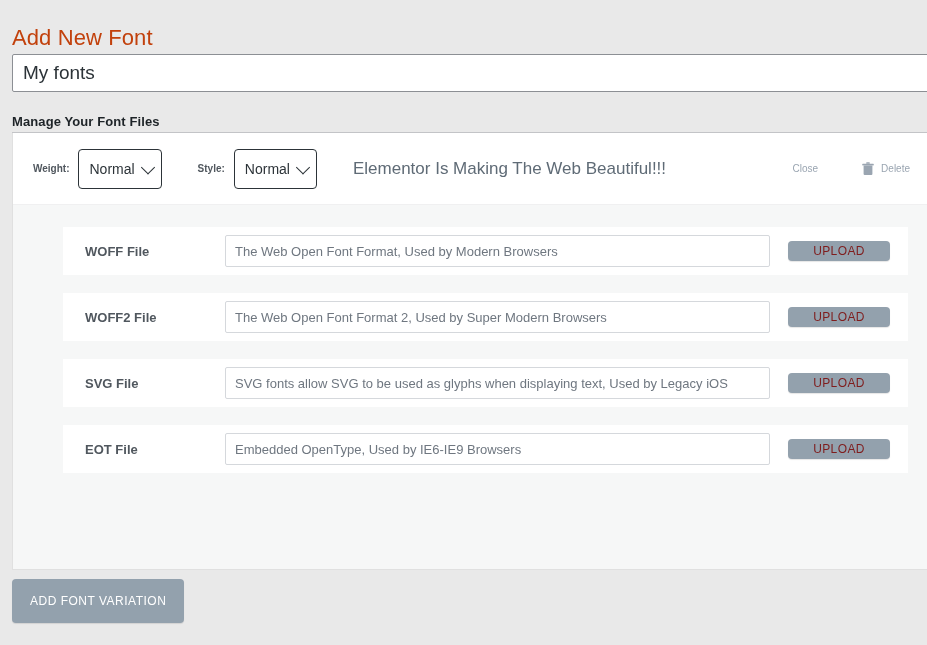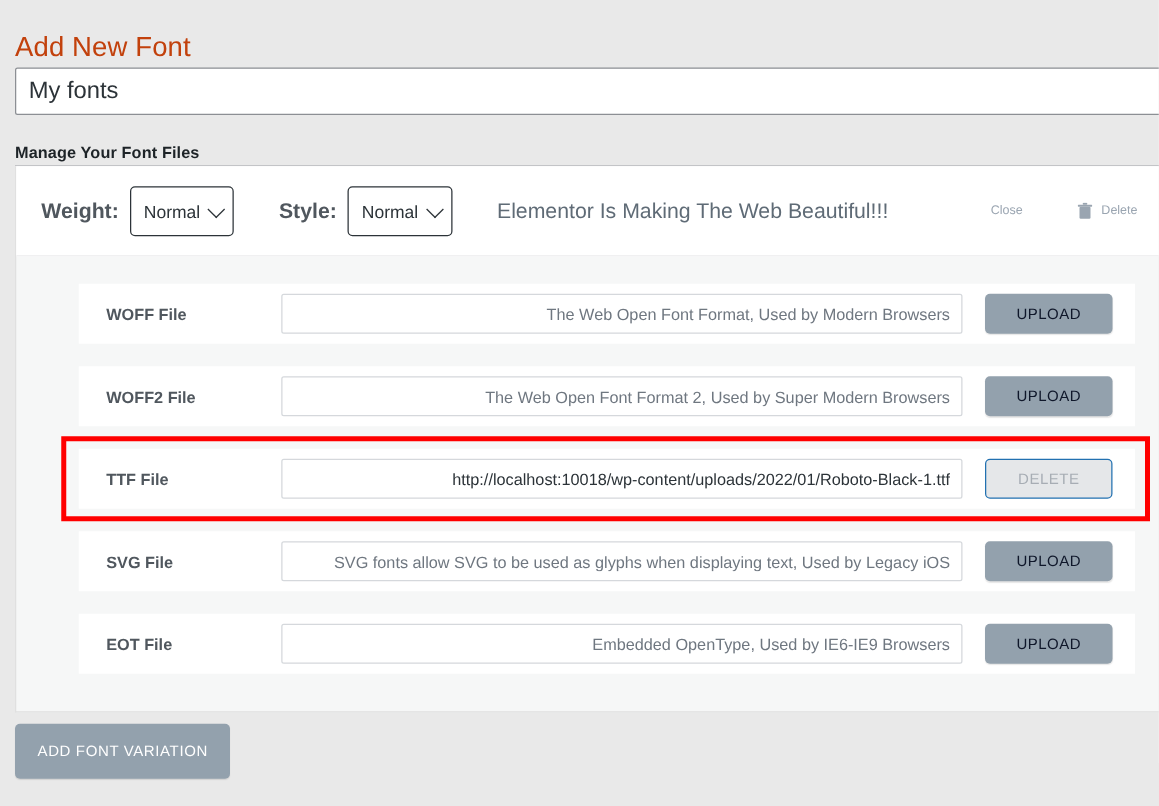--- a/index.html
+++ b/index.html
@@ -88,21 +88,21 @@
     top: 0;
     height: 72px;
     background: #ffffff;
     display: flex;
     align-items: center;
     padding-left: 20px;
     box-sizing: border-box;
     border-bottom: 1px solid #f0f0f1;
   }
   .field-label {
-    font-size: 17px;
+    font-size: 10px;
     font-weight: bold;
     color: #50575e;
     margin-right: 9px;
     white-space: nowrap;
   }
   .select-box {
     position: relative;
     display: inline-flex;
     align-items: center;
     height: 40px;
@@ -191,35 +191,34 @@
     box-sizing: border-box;
     border: 1px solid #d5d8dc;
     border-radius: 2px;
     background: #fff;
     font-family: "Liberation Sans", sans-serif;
     font-size: 13px;
     color: #2c3338;
     padding: 0 9px;
     outline: none;
     margin-right: 18px;
-    text-align: right;
   }
   .row-input::placeholder {
     color: #6f7780;
     opacity: 1;
   }
 
   .btn-upload {
     flex: 0 0 auto;
     width: 102px;
-    height: 32px;
+    height: 20px;
     border: none;
     border-radius: 4px;
     background: #93a1ad;
-    color: #0f172a;
+    color: #7f1d1d;
     font-family: "Liberation Sans", sans-serif;
     font-size: 12px;
     letter-spacing: 0.4px;
     cursor: pointer;
     box-shadow: 0 1px 1px rgba(0,0,0,0.10);
   }
   .btn-delete-file {
     flex: 0 0 auto;
     width: 102px;
     height: 32px;
@@ -317,25 +316,20 @@
       <input class="row-input" type="text" placeholder="The Web Open Font Format, Used by Modern Browsers" style="">
       <button class="btn-upload">UPLOAD</button>
     </div>
 
     <div class="file-row">
       <span class="row-label">WOFF2 File</span>
       <input class="row-input" type="text" placeholder="The Web Open Font Format 2, Used by Super Modern Browsers" style="">
       <button class="btn-upload">UPLOAD</button>
     </div>
 
-    <div class="file-row highlighted">
-      <span class="row-label">TTF File</span>
-      <input class="row-input" type="text" value="http://localhost:10018/wp-content/uploads/2022/01/Roboto-Black-1.ttf" style="">
-      <button class="btn-delete-file">DELETE</button>
-    </div>
 
     <div class="file-row">
       <span class="row-label">SVG File</span>
       <input class="row-input" type="text" placeholder="SVG fonts allow SVG to be used as glyphs when displaying text, Used by Legacy iOS" style="">
       <button class="btn-upload">UPLOAD</button>
     </div>
 
     <div class="file-row">
       <span class="row-label">EOT File</span>
       <input class="row-input" type="text" placeholder="Embedded OpenType, Used by IE6-IE9 Browsers" style="">

